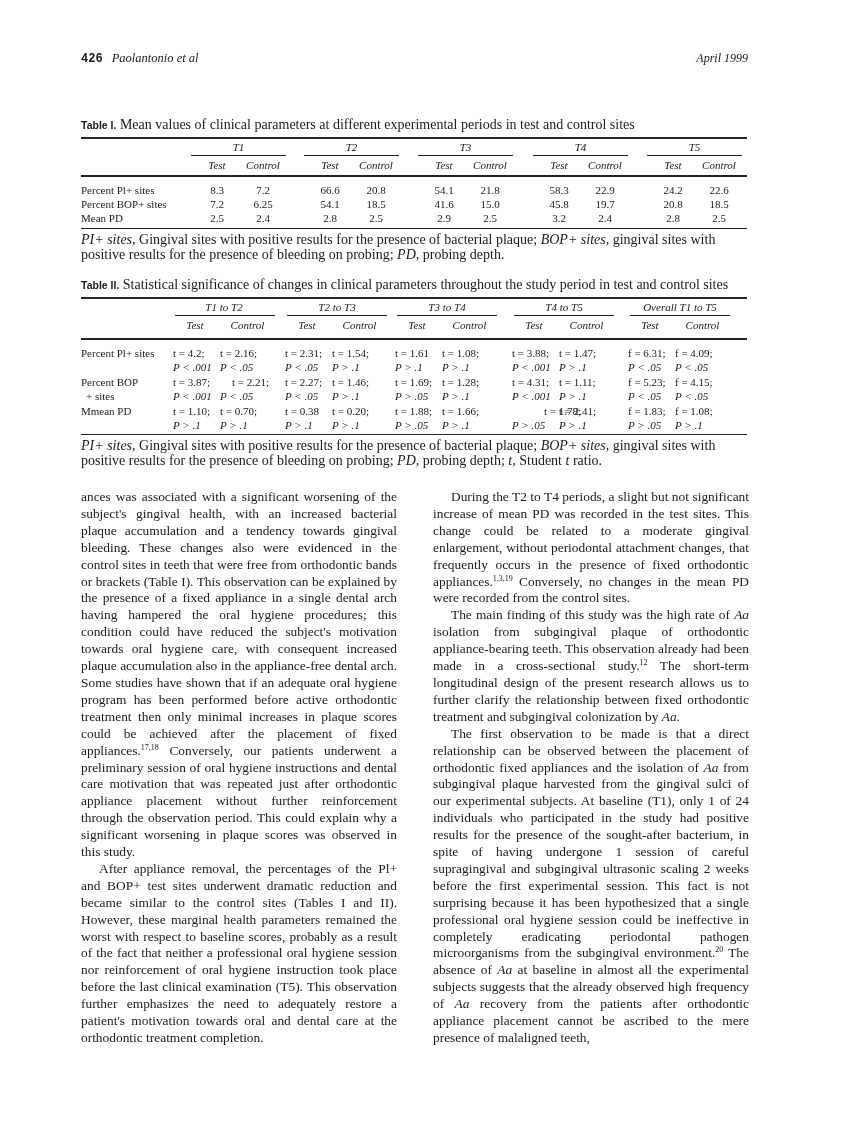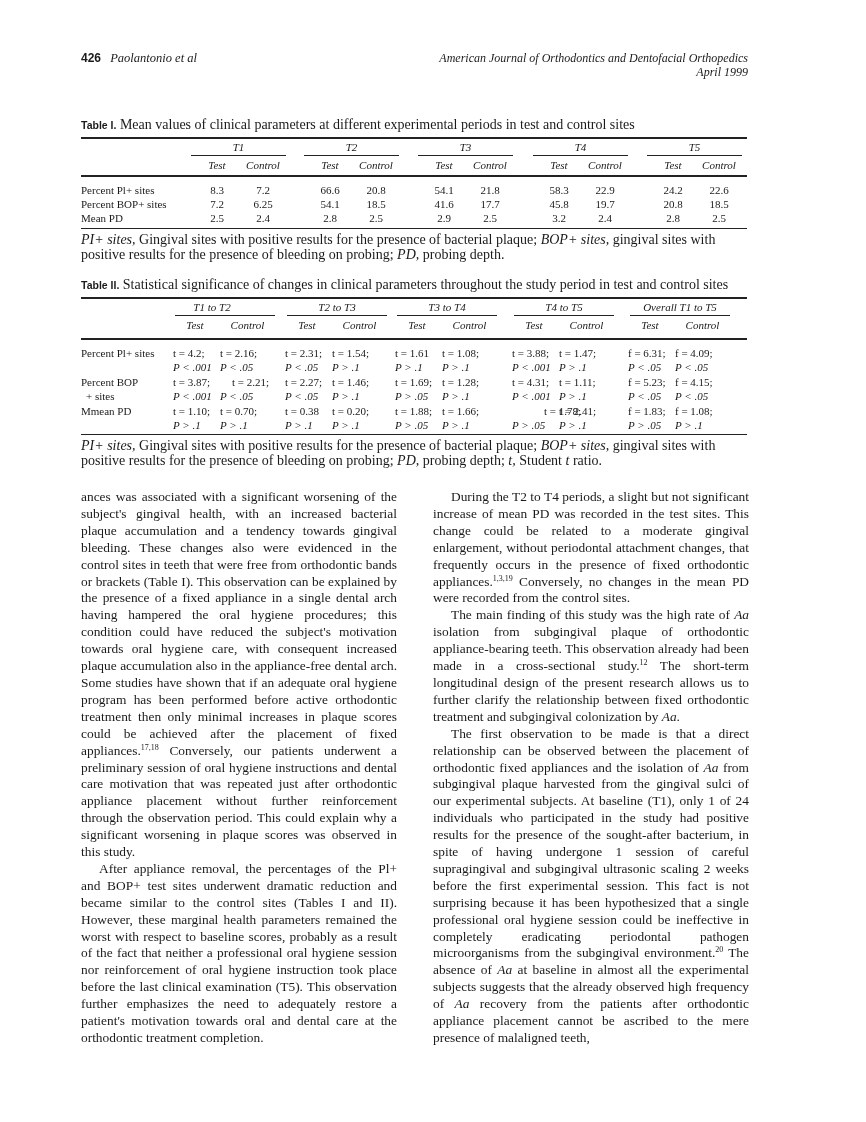--- a/index.html
+++ b/index.html
@@ -1,19 +1,19 @@
 <!DOCTYPE html>
 <html><head>
 <meta charset="utf-8">
 <style>
   html, body { margin:0; padding:0; background:#ffffff; }
   body { width:866px; height:1122px; position:relative; overflow:hidden;
          font-family:"Liberation Serif", serif; color:#1a1a1a; }
   .header-left { position:absolute; left:81px; top:51px; font-size:12.5px; }
-  .header-left .pg { font-family:Liberation Sans, sans-serif; font-weight:bold; font-size:12px; margin-right:6px; }
+  .header-left .pg { font-family:Liberation Mono, monospace; font-weight:bold; font-size:12px; margin-right:6px; }
   .header-left .auth { font-style:italic;margin-top:46px; }
   .header-right { position:absolute; right:118px; top:51px; text-align:right; font-style:italic; font-size:12px; line-height:14px; }
 
   .tbl-caption { position:absolute; left:81px; font-size:14px; white-space:nowrap; }
   .tbl-caption .lbl { font-family:"Liberation Sans", sans-serif; font-weight:bold; font-size:10.5px; }
   .rule { position:absolute; left:81px; width:666px; background:#222; }
   .span-rule { position:absolute; height:1px; background:#222; }
   .cell { position:absolute; font-size:11px; white-space:nowrap; }
   .it { font-style:italic; }
   .foot { position:absolute; left:81px; width:666px; font-size:14px; line-height:15px; }
@@ -25,21 +25,20 @@
   .col sup { font-size:8px; line-height:0; }
 </style>
 </head>
 <body>
 
 <div class="header-left">
   <span class="pg">426</span>
   <span class="auth">Paolantonio et al</span>
 </div>
 <div class="header-right">
-  <div>American Journal of Orthodontics and Dentofacial Orthopedics</div>
   <div>April 1999</div>
 </div>
 
 <div class="tbl-caption" style="top:117px;">
   <span class="lbl">Table I.</span>
   <span>Mean values of clinical parameters at different experimental periods in test and control sites</span>
 </div>
 <div class="rule" style="top:137px;height:1.5px;"></div>
 <div id="t1-head">
     <div class="cell it" style="top:141px;left:191px;width:95px;text-align:center;">T1</div>
@@ -75,21 +74,21 @@
     <div class="cell" style="top:184px;left:537px;width:44px;text-align:center;">58.3</div>
     <div class="cell" style="top:184px;left:583px;width:44px;text-align:center;">22.9</div>
     <div class="cell" style="top:184px;left:651px;width:44px;text-align:center;">24.2</div>
     <div class="cell" style="top:184px;left:697px;width:44px;text-align:center;">22.6</div>
     <div class="cell" style="top:198px;left:81px;">Percent BOP+ sites</div>
     <div class="cell" style="top:198px;left:195px;width:44px;text-align:center;">7.2</div>
     <div class="cell" style="top:198px;left:241px;width:44px;text-align:center;">6.25</div>
     <div class="cell" style="top:198px;left:308px;width:44px;text-align:center;">54.1</div>
     <div class="cell" style="top:198px;left:354px;width:44px;text-align:center;">18.5</div>
     <div class="cell" style="top:198px;left:422px;width:44px;text-align:center;">41.6</div>
-    <div class="cell" style="top:198px;left:468px;width:44px;text-align:center;">17.7</div>
+    <div class="cell" style="top:198px;left:468px;width:44px;text-align:center;">15.0</div>
     <div class="cell" style="top:198px;left:537px;width:44px;text-align:center;">45.8</div>
     <div class="cell" style="top:198px;left:583px;width:44px;text-align:center;">19.7</div>
     <div class="cell" style="top:198px;left:651px;width:44px;text-align:center;">20.8</div>
     <div class="cell" style="top:198px;left:697px;width:44px;text-align:center;">18.5</div>
     <div class="cell" style="top:212px;left:81px;">Mean PD</div>
     <div class="cell" style="top:212px;left:195px;width:44px;text-align:center;">2.5</div>
     <div class="cell" style="top:212px;left:241px;width:44px;text-align:center;">2.4</div>
     <div class="cell" style="top:212px;left:308px;width:44px;text-align:center;">2.8</div>
     <div class="cell" style="top:212px;left:354px;width:44px;text-align:center;">2.5</div>
     <div class="cell" style="top:212px;left:422px;width:44px;text-align:center;">2.9</div>
@@ -103,21 +102,21 @@
 <div class="foot" style="top:232px;">
   <i>PI+ sites,</i><span> Gingival sites with positive results for the presence of bacterial plaque; </span><i>BOP+ sites,</i><span> gingival sites with positive results for the presence of bleeding on probing; </span><i>PD,</i><span> probing depth.</span>
 </div>
 
 <div class="tbl-caption" style="top:277px;">
   <span class="lbl">Table II.</span>
   <span>Statistical significance of changes in clinical parameters throughout the study period in test and control sites</span>
 </div>
 <div class="rule" style="top:297px;height:1.5px;"></div>
 <div id="t2-head">
-    <div class="cell it" style="top:301px;left:162px;width:100px;text-align:center;">T1 to T2</div>
+    <div class="cell it" style="top:301px;left:174px;width:100px;text-align:center;">T1 to T2</div>
     <div class="span-rule" style="top:315px;left:175px;width:100px;"></div>
     <div class="cell it" style="top:319px;left:175px;width:40px;text-align:center;">Test</div>
     <div class="cell it" style="top:319px;left:220px;width:55px;text-align:center;">Control</div>
     <div class="cell it" style="top:301px;left:287px;width:100px;text-align:center;">T2 to T3</div>
     <div class="span-rule" style="top:315px;left:287px;width:100px;"></div>
     <div class="cell it" style="top:319px;left:287px;width:40px;text-align:center;">Test</div>
     <div class="cell it" style="top:319px;left:332px;width:55px;text-align:center;">Control</div>
     <div class="cell it" style="top:301px;left:397px;width:100px;text-align:center;">T3 to T4</div>
     <div class="span-rule" style="top:315px;left:397px;width:100px;"></div>
     <div class="cell it" style="top:319px;left:397px;width:40px;text-align:center;">Test</div>

